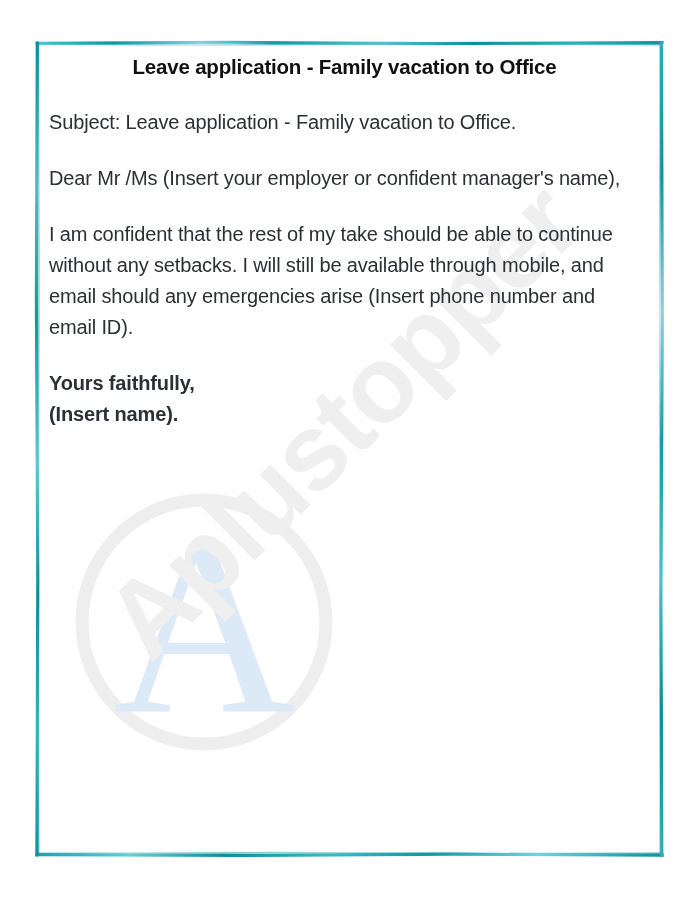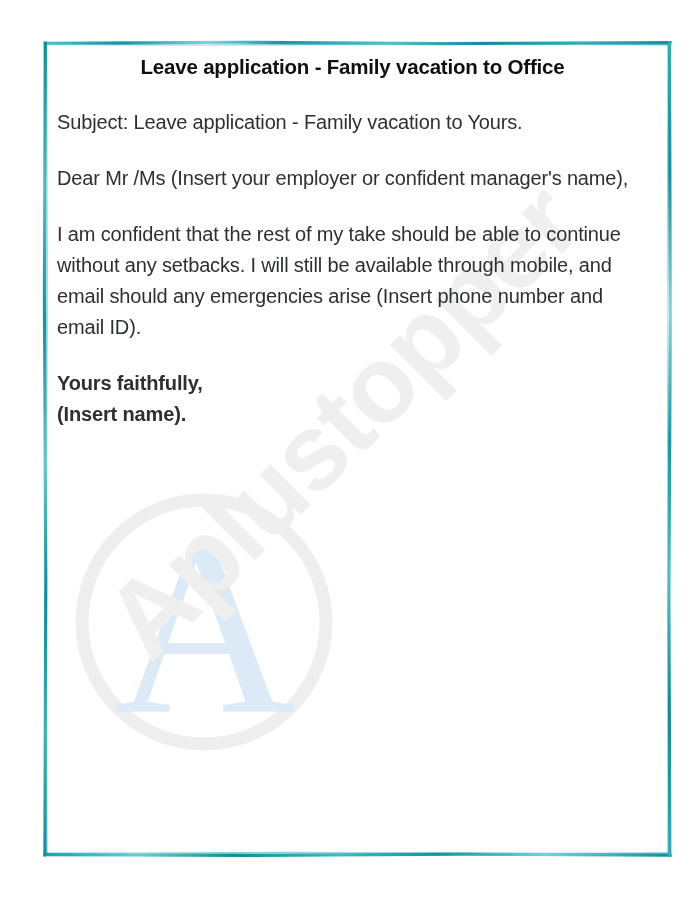--- a/index.html
+++ b/index.html
@@ -26,21 +26,21 @@
     left: 0; top: 0;
     width: 700px; height: 906px;
     pointer-events: none;
     z-index: 1;
   }
   .wm-svg { position:absolute; left:0; top:0; }
 
   
   .letter-frame {
     position: absolute;
-    left: 44px;
+    left: 36px;
     top: 42px;
     width: 626px;
     height: 624px;
     z-index: 2;
   }
   .frame-svg {
     position: absolute;
     left: -4px;
     top: -4px;
     pointer-events: none;
@@ -156,21 +156,21 @@
       <path d="M6.6,5 L7.1,230 L6.1,600 L6.9,817" stroke="url(#gLeft)" stroke-width="1.4" fill="none" opacity="0.5"></path>
 
       <path d="M629.4,5 L630.3,280 L628.9,560 L629.8,817" stroke="url(#gRight)" stroke-width="3.2" fill="none" stroke-linecap="square"></path>
       <path d="M628.1,5 L627.6,300 L628.6,640 L627.9,817" stroke="url(#gRight)" stroke-width="1.4" fill="none" opacity="0.5"></path>
     </svg>
 
     <div class="letter-inner">
       <h1 class="doc-title">Leave application - Family vacation to Office</h1>
 
       <div class="body-block">
-        <p class="para">Subject: Leave application - Family vacation to Yours.</p>
+        <p class="para">Subject: Leave application - Family vacation to Office.</p>
         <p class="para">Dear Mr /Ms (Insert your employer or confident manager's name),</p>
         <p class="para">I am confident that the rest of my take should be able to continue without any setbacks. I will still be available through mobile, and email should any emergencies arise (Insert phone number and email ID).</p>
         <p class="para">Yours faithfully,
 (Insert name).</p>
       </div>
     </div>
   </div>
 
 </div>
 

